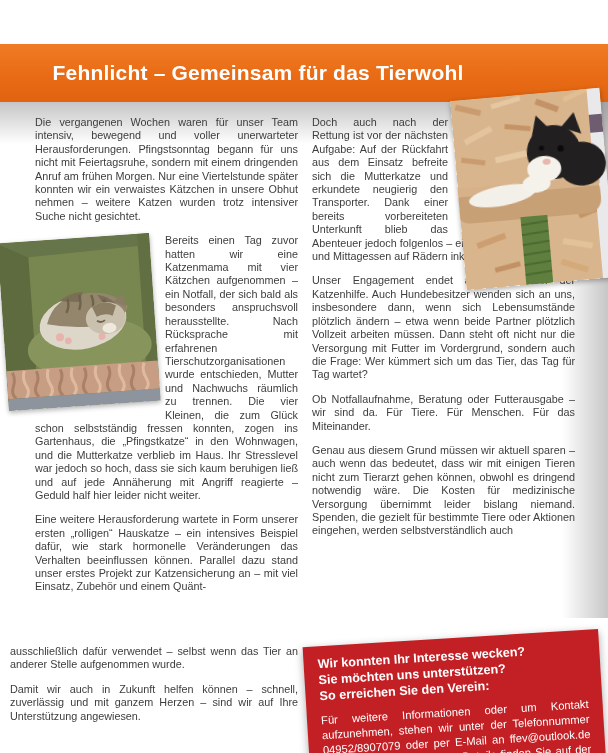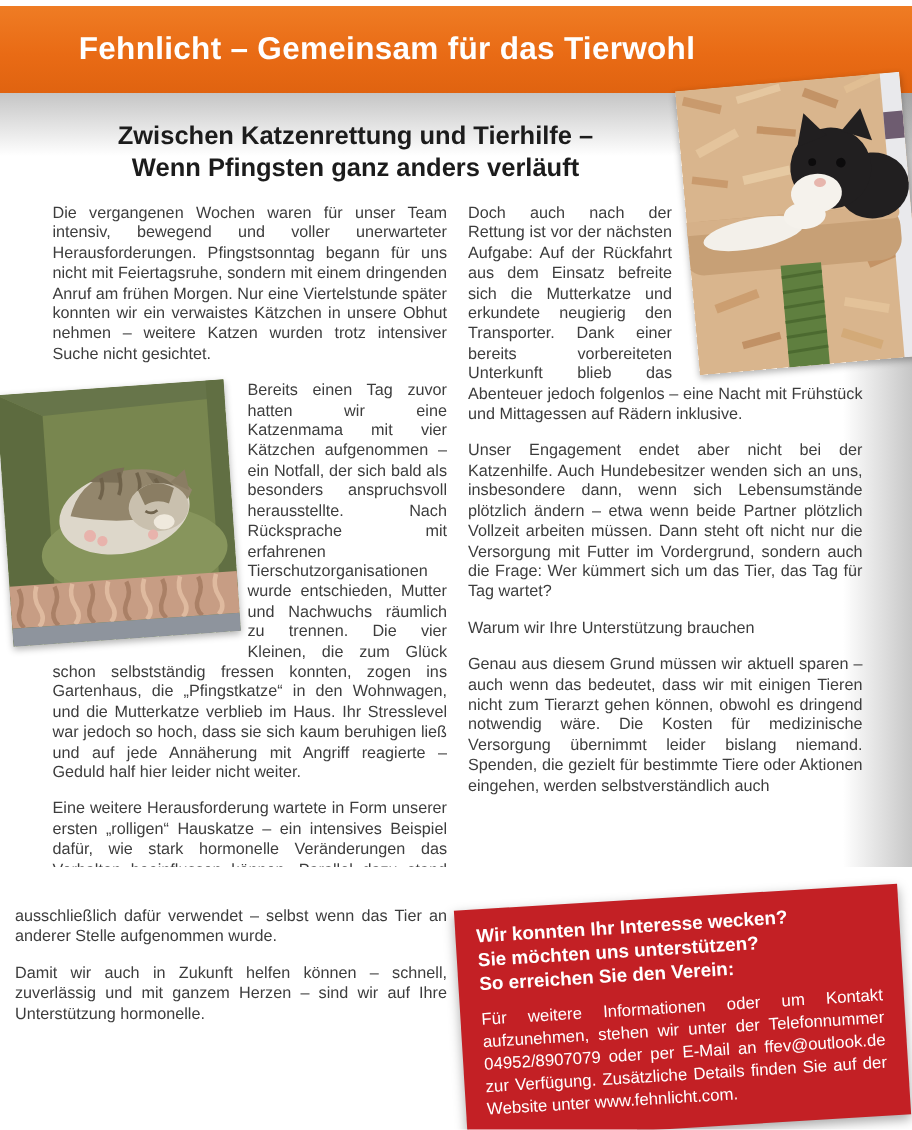--- a/index.html
+++ b/index.html
@@ -6,21 +6,21 @@
   body{
     width:608px;height:753px;overflow:hidden;background:#ffffff;
     font-family:"Liberation Sans","DejaVu Sans",sans-serif;
     -webkit-font-smoothing:antialiased;
   }
   
   .top-margin{height:4px;background:#fff;}
   .header-bar{
     height:58px;
     background:linear-gradient(180deg,#ef7c24 0%,#e96b15 55%,#e06310 100%);
-    display:flex;align-items:center;justify-content:center;
+    display:flex;align-items:center;justify-content:center;margin-top:40px;
   }
   .header-title{
     color:#ffffff;font-size:21px;font-weight:bold;letter-spacing:.2px;
     padding-right:92px;white-space:nowrap;
   }
   
   .article{
     position:relative;height:516px;box-sizing:border-box;
     padding:14px 33px 0 35px;
     background:
@@ -122,24 +122,20 @@
     <polygon points="78,44 84,22 98,38" fill="#211f20"></polygon>
     <polygon points="108,36 122,22 128,44" fill="#211f20"></polygon>
 
     <ellipse cx="88" cy="76" rx="17" ry="13" fill="#f5f2ec"></ellipse>
     <ellipse cx="79" cy="90" rx="14" ry="9" fill="#f5f2ec"></ellipse>
     <ellipse cx="91" cy="69" rx="4" ry="3" fill="#e7b6ad"></ellipse>
     <circle cx="106" cy="57" r="3.2" fill="#0c0b0c"></circle>
     <circle cx="87" cy="55" r="2.6" fill="#0c0b0c"></circle>
   </svg>
 
-  <div class="headline">
-    <div>Zwischen Katzenrettung und Tierhilfe –</div>
-    <div>Wenn Pfingsten ganz anders verläuft</div>
-  </div>
 
   <div class="cols">
     <div class="col">
       <p class="body">Die vergangenen Wochen waren für unser Team intensiv, bewegend und voller unerwarteter Herausforderungen. Pfingstsonntag begann für uns nicht mit Feiertagsruhe, sondern mit einem dringenden Anruf am frühen Morgen. Nur eine Viertelstunde später konnten wir ein verwaistes Kätzchen in unsere Obhut nehmen – weitere Katzen wurden trotz intensiver Suche nicht gesichtet.</p>
       <div>
 
         <svg class="photo photo-left" viewBox="0 0 152 168" aria-hidden="true">
           <rect x="0" y="0" width="152" height="168" fill="#78864f"></rect>
 
           <polygon points="0,0 30,16 30,150 0,168" fill="#5d6b3f"></polygon>
@@ -189,30 +185,30 @@
         </svg>
         <p class="body">Bereits einen Tag zuvor hatten wir eine Katzenmama mit vier Kätzchen aufgenommen – ein Notfall, der sich bald als besonders anspruchsvoll herausstellte. Nach Rücksprache mit erfahrenen Tierschutzorganisationen wurde entschieden, Mutter und Nachwuchs räumlich zu trennen. Die vier Kleinen, die zum Glück schon selbstständig fressen konnten, zogen ins Gartenhaus, die „Pfingstkatze“ in den Wohnwagen, und die Mutterkatze verblieb im Haus. Ihr Stresslevel war jedoch so hoch, dass sie sich kaum beruhigen ließ und auf jede Annäherung mit Angriff reagierte – Geduld half hier leider nicht weiter.</p>
       </div>
       <p class="body" style="clear:left;">Eine weitere Herausforderung wartete in Form unserer ersten „rolligen“ Hauskatze – ein intensives Beispiel dafür, wie stark hormonelle Veränderungen das Verhalten beeinflussen können. Parallel dazu stand unser erstes Projekt zur Katzensicherung an – mit viel Einsatz, Zubehör und einem Quänt-</p>
     </div>
 
     <div class="col">
       <div class="photo-right-spacer"></div>
       <p class="body">Doch auch nach der Rettung ist vor der nächsten Aufgabe: Auf der Rückfahrt aus dem Einsatz befreite sich die Mutterkatze und erkundete neugierig den Transporter. Dank einer bereits vorbereiteten Unterkunft blieb das Abenteuer jedoch folgenlos – eine Nacht mit Frühstück und Mittagessen auf Rädern inklusive.</p>
       <p class="body" style="clear:right;">Unser Engagement endet aber nicht bei der Katzenhilfe. Auch Hundebesitzer wenden sich an uns, insbesondere dann, wenn sich Lebensumstände plötzlich ändern – etwa wenn beide Partner plötzlich Vollzeit arbeiten müssen. Dann steht oft nicht nur die Versorgung mit Futter im Vordergrund, sondern auch die Frage: Wer kümmert sich um das Tier, das Tag für Tag wartet?</p>
-      <p class="body">Warum wir Ihre Unterstützung brauchen</p>
+      <p class="body">Ob Notfallaufnahme, Beratung oder Futterausgabe – wir sind da. Für Tiere. Für Menschen. Für das Miteinander.</p>
       <p class="body">Genau aus diesem Grund müssen wir aktuell sparen – auch wenn das bedeutet, dass wir mit einigen Tieren nicht zum Tierarzt gehen können, obwohl es dringend notwendig wäre. Die Kosten für medizinische Versorgung übernimmt leider bislang niemand. Spenden, die gezielt für bestimmte Tiere oder Aktionen eingehen, werden selbstverständlich auch</p>
     </div>
   </div>
 </div>
 
 <div class="bottom">
   <div class="bottom-left">
     <p class="body">ausschließlich dafür verwendet – selbst wenn das Tier an anderer Stelle aufgenommen wurde.</p>
-    <p class="body">Damit wir auch in Zukunft helfen können – schnell, zuverlässig und mit ganzem Herzen – sind wir auf Ihre Unterstützung hormonelle.</p>
+    <p class="body">Damit wir auch in Zukunft helfen können – schnell, zuverlässig und mit ganzem Herzen – sind wir auf Ihre Unterstützung angewiesen.</p>
   </div>
 
   <div class="contact-box">
     <div class="contact-heading">
       <div>Wir konnten Ihr Interesse wecken?</div>
       <div>Sie möchten uns unterstützen?</div>
       <div>So erreichen Sie den Verein:</div>
     </div>
     <div class="contact-body">Für weitere Informationen oder um Kontakt aufzunehmen, stehen wir unter der Telefonnummer 04952/8907079 oder per E-Mail an ffev@outlook.de zur Verfügung. Zusätzliche Details finden Sie auf der Website unter www.fehnlicht.com.</div>
   </div>

